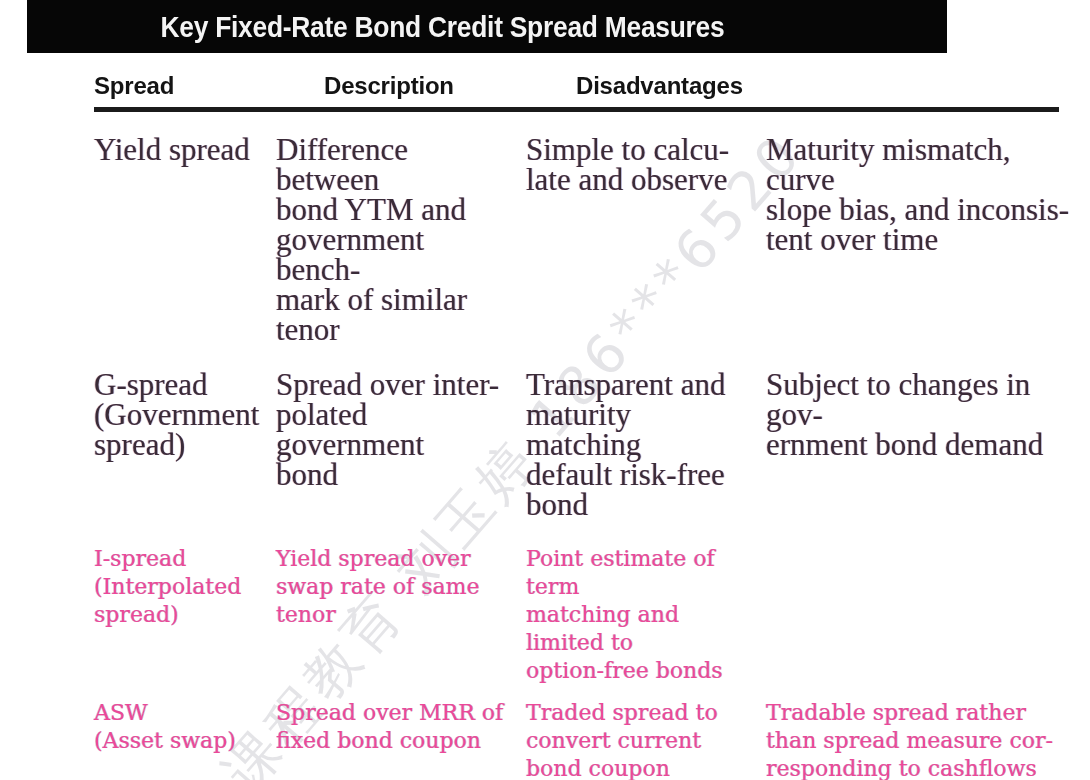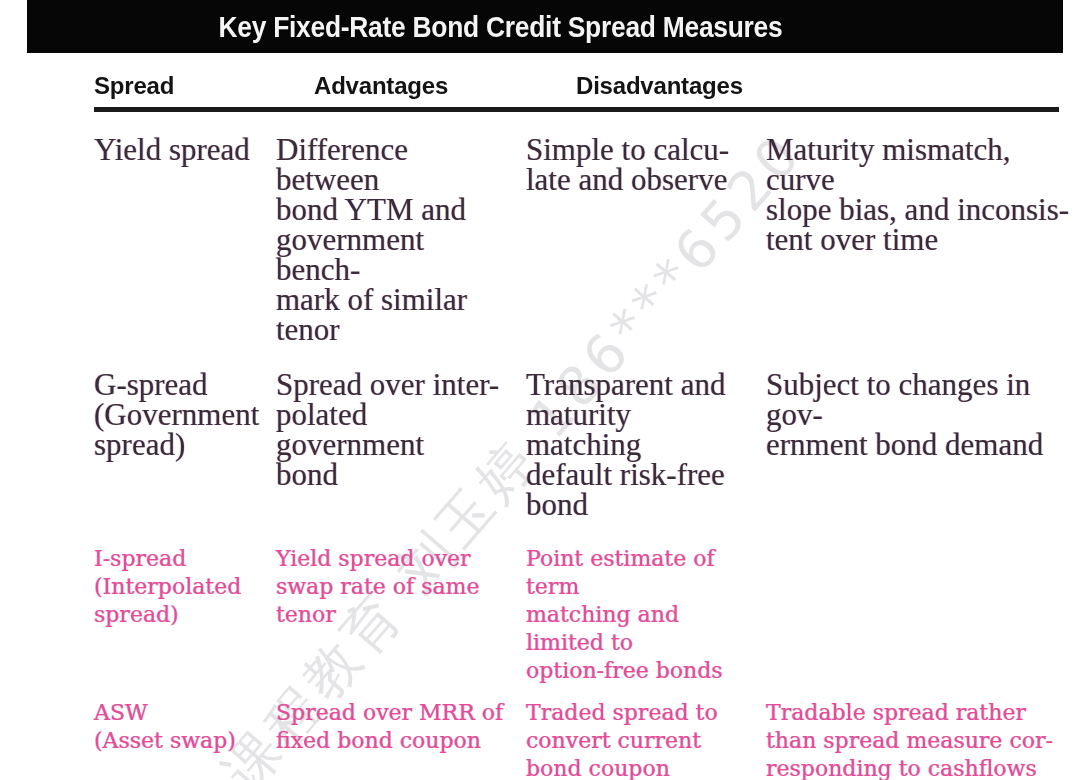--- a/index.html
+++ b/index.html
@@ -5,21 +5,21 @@
   html,body{margin:0;padding:0;background:#fff;}
   .page{position:relative;width:1090px;height:780px;background:#ffffff;overflow:hidden;
         font-family:"Liberation Serif",serif;}
   
   .watermark{position:absolute;left:95px;top:436px;width:820px;
              transform:rotate(-49deg);transform-origin:center;
              font-family:"DejaVu Sans",sans-serif;font-size:54px;letter-spacing:6px;
              color:rgba(188,188,194,0.40);white-space:nowrap;text-align:center;
              z-index:0;pointer-events:none;}
   
-  .title-bar{position:absolute;left:27px;top:0;width:1036px;height:53px;background:#060606;
+  .title-bar{position:absolute;left:27px;top:0;width:920px;height:53px;background:#060606;
              display:flex;align-items:center;justify-content:center;z-index:2;}
   .title-text{color:#f4f4f4;font-family:"Liberation Sans",sans-serif;font-weight:bold;
               font-size:30px;line-height:1;letter-spacing:-0.3px;white-space:nowrap;
               transform:translateX(-45px) scaleX(0.88);}
   
   .content{position:absolute;left:70px;top:53px;width:1000px;z-index:1;margin-left:24px;}
   .grid-row{display:grid;grid-template-columns:182px 250px 240px 328px;}
   .head-row{margin-top:18px;}
   .head-cell{font-family:"Liberation Sans",sans-serif;font-weight:bold;font-size:24px;
              line-height:30px;color:#141414;letter-spacing:-0.2px;}
@@ -44,21 +44,21 @@
   <div class="watermark">课程教育 刘玉婷 186***6520</div>
 
   <div class="title-bar">
     <span class="title-text">Key Fixed-Rate Bond Credit Spread Measures</span>
   </div>
 
   <div class="content">
 
     <div class="grid-row head-row">
       <div class="head-cell h1">Spread</div>
-      <div class="head-cell h3">Advantages</div>
+      <div class="head-cell h2">Description</div>
       <div class="head-cell h4">Disadvantages</div>
     </div>
 
     <div class="rule"></div>
 
     <div class="grid-row fa row-1">
       <div class="cell">Yield spread</div>
       <div class="cell">Difference between
 bond YTM and
 government bench-

